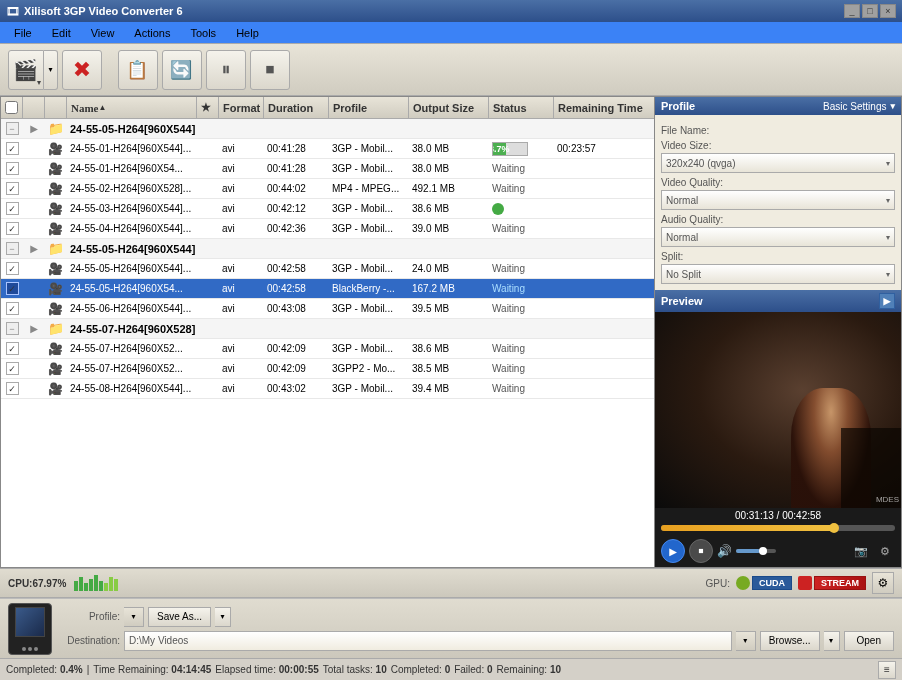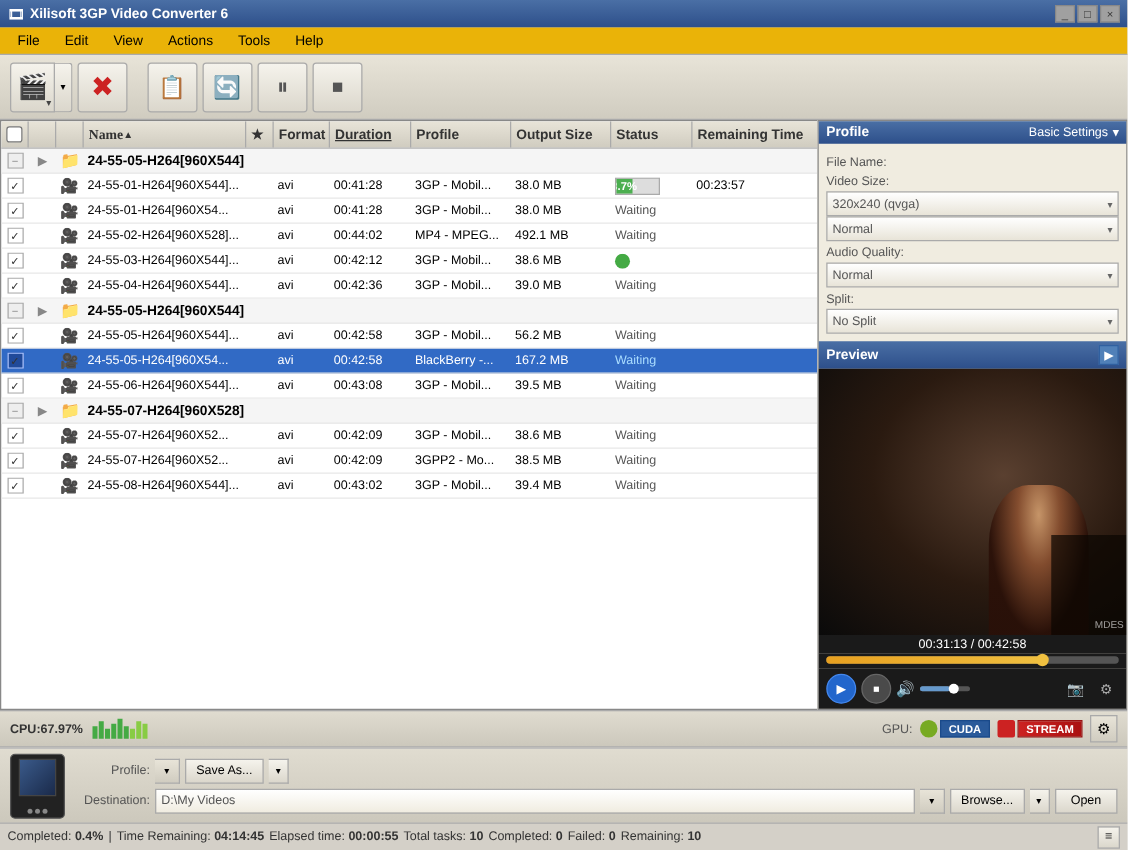--- a/index.html
+++ b/index.html
@@ -19,21 +19,21 @@
     #title-bar .title { font-size: 11px; font-weight: bold; display: flex; align-items: center; gap: 4px; }
     #win-controls { display: flex; gap: 2px; }
     #win-controls span {
       width: 16px; height: 14px; background: #a0a0a0; border: 1px solid #888;
       display: flex; align-items: center; justify-content: center; font-size: 9px; cursor: pointer;
       color: #333;
     }
 
     
     #menu-bar {
-      background: #eab308;
+      background: #3b82f6;
       border-bottom: 1px solid #aaa;
       height: 22px;
       display: flex;
       align-items: center;
       padding: 0 4px;
     }
     .menu-item {
       padding: 2px 10px;
       cursor: pointer;
       font-size: 11px;
@@ -104,21 +104,21 @@
       font-weight: bold;
       color: #333;
       user-select: none;
     }
     .th-check { width: 22px; justify-content: center; }
     .th-icon1 { width: 22px; }
     .th-icon2 { width: 22px; }
     .th-name { flex: 1; font-family: Liberation Serif, serif; }
     .th-fav { width: 22px; }
     .th-format { width: 45px; }
-    .th-duration { width: 65px; text-decoration: underline; }
+    .th-duration { width: 65px; }
     .th-profile { width: 80px; }
     .th-output { width: 80px; }
     .th-status { width: 65px; }
     .th-remaining { width: 100px; border-right: none; }
 
     
     #table-body { overflow-y: auto; flex: 1; }
     .table-row {
       display: flex;
       align-items: center;
@@ -690,21 +690,21 @@
           </div>
         <div class="td td-icon1"></div>
         <div class="td td-icon2">
             <span style="font-size:12px;">🎥</span>
           </div>
         <div class="td td-name">24-55-05-H264[960X544]...</div>
         <div class="td td-fav"></div>
         <div class="td td-format">avi</div>
         <div class="td td-duration">00:42:58</div>
         <div class="td td-profile">3GP - Mobil...</div>
-        <div class="td td-output">56.2 MB</div>
+        <div class="td td-output">24.0 MB</div>
         <div class="td td-status status-waiting">Waiting</div>
         <div class="td td-remaining"></div>
       </div>
 
       <div class="table-row selected" style="background:#316ac5;color:white;">
         <div class="td td-check">
             <div class="checkbox-cell checked" style="border-color:#aac4ff;background:#204a9a;color:white;"></div>
           </div>
         <div class="td td-icon1"></div>
         <div class="td td-icon2">
@@ -828,20 +828,21 @@
 
     <div id="profile-section">
       <div class="field-label">File Name:</div>
 
       <div class="field-label">Video Size:</div>
       <div class="field-select">
         <span>320x240 (qvga)</span>
         <span class="select-arrow">▾</span>
       </div>
 
+      <div class="field-label">Video Quality:</div>
       <div class="field-select">
         <span>Normal</span>
         <span class="select-arrow">▾</span>
       </div>
 
       <div class="field-label">Audio Quality:</div>
       <div class="field-select">
         <span>Normal</span>
         <span class="select-arrow">▾</span>
       </div>

